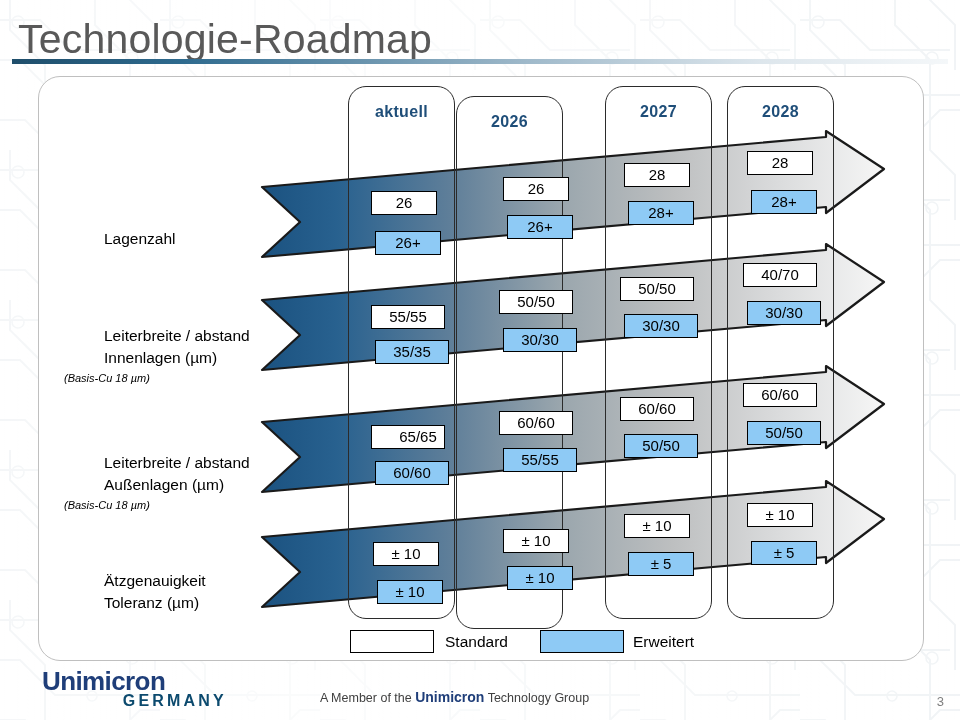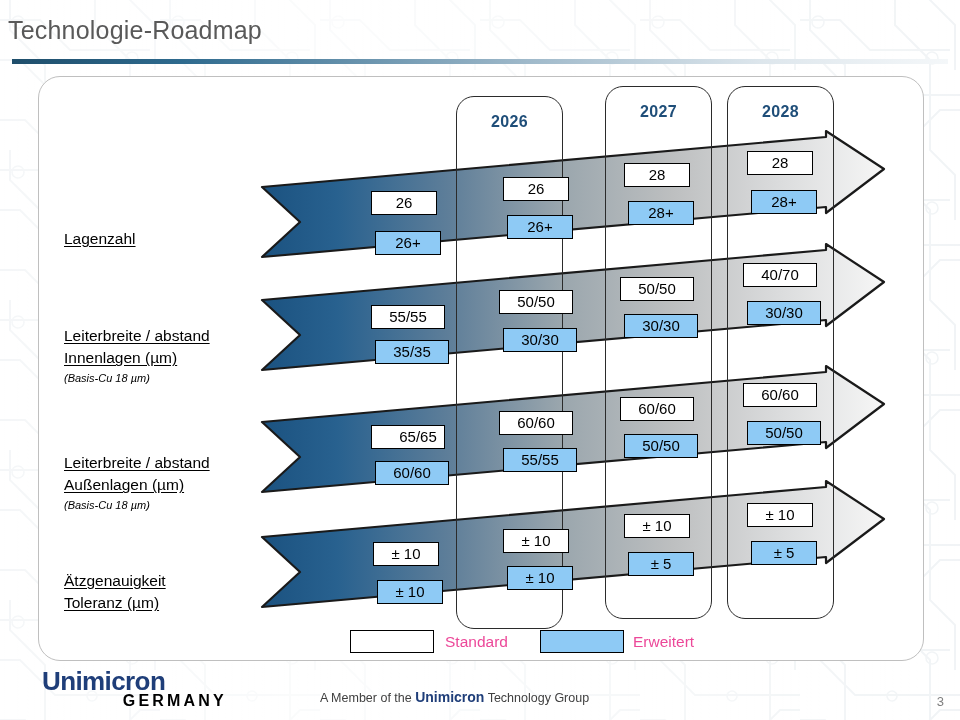--- a/index.html
+++ b/index.html
@@ -23,23 +23,23 @@
   .circuit {
     position: absolute;
     inset: 0;
     opacity: 0.55;
     pointer-events: none;
   }
 
   
   #title {
     position: absolute;
-    left: 8px;
+    left: 18px;
     top: 16px;
-    font-size: 25px;
+    font-size: 41px;
     color: #595959;
     font-weight: 400;
     letter-spacing: 0.2px;
     white-space: nowrap;
   }
   #title-rule {
     position: absolute;
     left: 12px;
     top: 59px;
     width: 936px;
@@ -82,22 +82,22 @@
   }
 
   .row-label {
     position: absolute;
     font-size: 15.5px;
     color: #000000;
     line-height: 1.45;
     white-space: nowrap;
   }
   .row-label .ul {
-    text-decoration: underline;
     text-underline-offset: 2px;
+    margin-left: 40px;
   }
   .row-sub {
     font-size: 11px;
     font-style: italic;
     color: #000;
     display: block;
     margin-top: 1px;
   }
 
   
@@ -122,21 +122,21 @@
     position: absolute;
     width: 84px;
     height: 23px;
     border: 1.3px solid #000;
     background: #ffffff;
   }
   .legend-swatch.ext { background: #8ECAF5; }
   .legend-text {
     position: absolute;
     font-size: 15.5px;
-    color: #ec4899;
+    color: #000000;
     line-height: 23px;
     white-space: nowrap;
   }
 
   
   #footer-band {
     position: absolute;
     left: 0; top: 662px;
     width: 960px; height: 58px;
     background: linear-gradient(to bottom, rgba(246,248,250,0.0), rgba(246,248,250,0.0));
@@ -150,21 +150,21 @@
   #logo .uni {
     font-size: 26px;
     font-weight: bold;
     color: #1F3E79;
     letter-spacing: -0.6px;
     line-height: 26px;
   }
   #logo .germany {
     font-size: 16px;
     font-weight: bold;
-    color: #000000;
+    color: #0c4a6e;
     letter-spacing: 3.2px;
     text-align: right;
     line-height: 17px;
     margin-top: -2px;
   }
   #member {
     position: absolute;
     left: 320px;
     top: 689px;
     font-size: 12.5px;
@@ -242,20 +242,23 @@
 
     <g>
       <path d="M262,422 L826,372 L826,366 L884,404 L826,448 L826,442 L262,492 L300,457 Z" fill="url(#arrGrad)" stroke="#1a1a1a" stroke-width="2.2" stroke-linejoin="round"></path>
     </g>
 
     <g>
       <path d="M262,537 L826,487 L826,481 L884,519 L826,563 L826,557 L262,607 L300,572 Z" fill="url(#arrGrad)" stroke="#1a1a1a" stroke-width="2.2" stroke-linejoin="round"></path>
     </g>
   </svg>
 
+  <div class="col" style="left:348px;">
+    <div class="col-label">aktuell</div>
+  </div>
   <div class="col" style="left:456px;margin-top:10px;">
     <div class="col-label">2026</div>
   </div>
   <div class="col" style="left:605px;">
     <div class="col-label">2027</div>
   </div>
   <div class="col" style="left:727px;">
     <div class="col-label">2028</div>
   </div>
 

